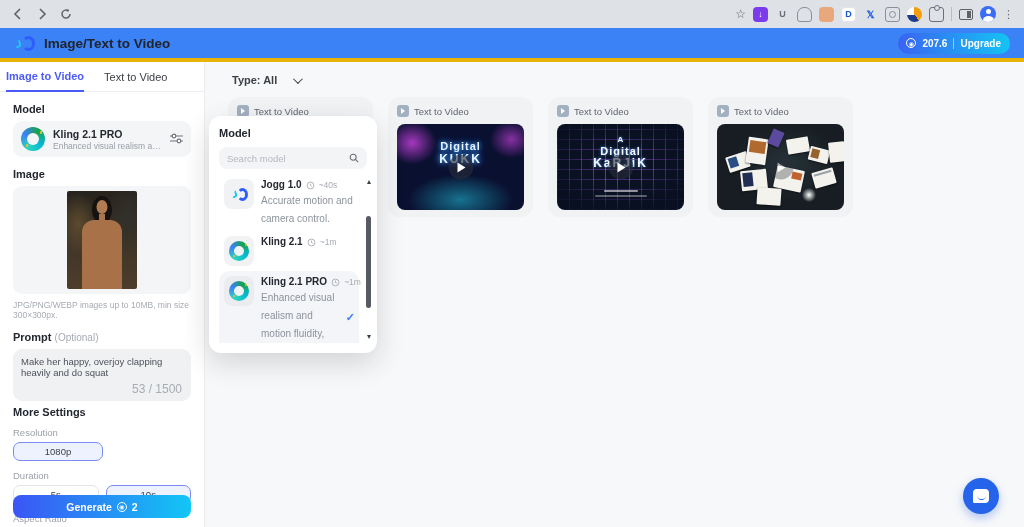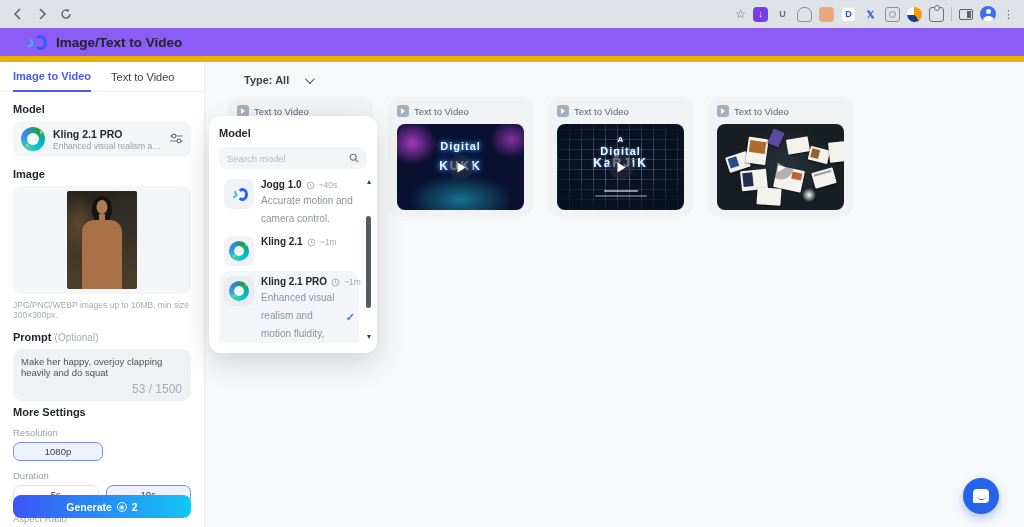--- a/index.html
+++ b/index.html
@@ -27,38 +27,38 @@
   .ext.puzzle::after { content:""; position:absolute; top:-3px; left:4px; width:4px; height:4px; background:#dee1e6; border:1.5px solid #6b7076; border-radius:50%; }
   .chrome-div { width:1px; height:14px; background:#b9bdc2; }
   .panel-ic { width:14px; height:11px; border:1.5px solid #5f6368; border-radius:2px; position:relative; }
   .panel-ic::after { content:""; position:absolute; right:1px; top:1px; bottom:1px; width:4px; background:#5f6368; }
   .avatar { width:16px; height:16px; border-radius:50%; background:#3b6ef5; position:relative; overflow:hidden; }
   .avatar::before { content:""; position:absolute; top:3px; left:5.5px; width:5px; height:5px; background:#fff; border-radius:50%; }
   .avatar::after { content:""; position:absolute; top:9.5px; left:2.5px; width:11px; height:8px; background:#fff; border-radius:50% 50% 0 0; }
   .dots { color:#5f6368; font-size:11px; letter-spacing:0; }
 
   
-  .app-header { height:34px; background:#8b5cf6; border-bottom:6px solid #eab308; display:flex; align-items:center; padding:0 26px; }
+  .app-header { height:34px; background:#3b82f6; border-bottom:4px solid #eab308; display:flex; align-items:center; padding:0 14px; }
   .jogg-logo { display:flex; align-items:center; margin-right:9px; }
   .jl-small { width:7px; height:9px; border:2.5px solid #27c3f3; border-left-color:transparent; border-top-color:transparent; border-bottom-color:#27c3f3; border-radius:50%; transform:rotate(-14deg); margin-right:1px; }
   .jl-big { width:13px; height:15px; border:3.5px solid #2f5cff; border-left-color:transparent; border-radius:50%; }
   .page-title { font-size:13.5px; font-weight:bold; color:#20242b; }
   .credit-pill { margin-left:auto; height:21px; border-radius:11px; background:linear-gradient(90deg,#3a63f2,#14c4f2); display:flex; align-items:center; padding:0 9px 0 8px; gap:6px; color:#fff; cursor:pointer; }
   .coin-ic { width:10px; height:10px; border:1.3px solid #fff; border-radius:50%; display:flex; align-items:center; justify-content:center; font-size:6px; }
   .credit-num { font-size:10px; font-weight:bold; }
   .credit-sep { width:1px; height:11px; background:rgba(255,255,255,.5); }
   .upgrade-lbl { font-size:10px; font-weight:bold; }
 
   
   .app-body { display:flex; height:465px; }
   .sidebar { width:205px; background:#fff; border-right:1px solid #ececf0; padding:0 13px; position:relative; }
   .main { flex:1; position:relative; padding:7px 0 0 23px; }
 
   
-  .tabs { display:flex; gap:20px; height:30px; align-items:center; margin:0 -13px; padding:0 13px; border-bottom:1px solid #ebedf0; }
+  .tabs { display:flex; gap:20px; height:30px; align-items:center; margin:0 -13px; padding:0 6px; border-bottom:1px solid #ebedf0; }
   .tab { font-size:11px; color:#3c4147; height:30px; display:flex; align-items:center; cursor:pointer; }
   .tab.active { color:#4b5bf7; border-bottom:2px solid #4b5bf7; font-weight:bold; }
   .sec-label { font-size:11px; font-weight:bold; color:#23272f; margin-top:11px; }
   .sec-label .opt { font-weight:normal; color:#a7abb3; font-size:10px; }
   .model-card { margin-top:6px; height:36px; background:#f4f5f7; border-radius:9px; display:flex; align-items:center; padding:0 8px; gap:8px; cursor:pointer; }
   .kling-mark { width:24px; height:24px; border-radius:50%; background:conic-gradient(from 210deg,#2dd4bf,#3b82f6,#16a34a,#06b6d4,#2dd4bf); position:relative; flex:none; }
   .kling-mark::after { content:""; position:absolute; inset:6px; background:#f4f5f7; border-radius:50%; }
   .kling-mark::before { content:""; position:absolute; width:2.5px; height:2.5px; border-radius:50%; background:#fbbf24; top:4px; right:3px; box-shadow:-14px 13px 0 #fbbf24; z-index:2; }
   .model-card .mtxt { flex:1; min-width:0; }
   .model-name { font-size:10.5px; font-weight:bold; color:#23272f; }
@@ -85,39 +85,39 @@
   .res-btn { width:90px; }
   .dur-row { display:flex; gap:7px; }
   .dur-row .opt-btn { flex:1; margin-top:4px; }
   .generate-btn { position:absolute; left:13px; right:13px; bottom:9px; height:23px; border-radius:8px;
     background:linear-gradient(90deg,#3b55f5,#12c6f5); display:flex; align-items:center; justify-content:center; gap:5px; cursor:pointer; }
   .gen-lbl { color:#fff; font-size:10.5px; font-weight:bold; }
   .gen-coin { width:10px; height:10px; border:1.3px solid #fff; border-radius:50%; display:flex; align-items:center; justify-content:center; font-size:6px; color:#fff; }
   .gen-cost { color:#fff; font-size:10.5px; font-weight:bold; }
 
   
-  .type-filter { display:flex; align-items:center; gap:16px; font-size:11px; color:#3c4147; font-weight:bold; margin:5px 16px 11px; cursor:pointer; }
+  .type-filter { display:flex; align-items:center; gap:16px; font-size:11px; color:#3c4147; font-weight:bold; margin:5px 4px 11px; cursor:pointer; }
   .chev { width:7px; height:7px; border-right:1.4px solid #3c4147; border-bottom:1.4px solid #3c4147; transform:rotate(45deg) translateY(-2px); }
   .cards { display:flex; gap:15px; }
   .vcard { width:145px; height:120px; background:#f1f2f4; border-radius:12px; padding:8px 9px; cursor:pointer; }
   .vcard-head { display:flex; align-items:center; gap:5px; }
   .ttv-ic { width:12px; height:12px; background:#a3b0bf; border-radius:3px; position:relative; flex:none; }
   .ttv-ic::after { content:""; position:absolute; left:3.5px; top:3px; width:0; height:0; border-left:4px solid #fff; border-top:3px solid transparent; border-bottom:3px solid transparent; }
   .vcard-lbl { font-size:9.5px; color:#5d646e; }
   .thumb { margin-top:7px; height:86px; border-radius:8px; position:relative; overflow:hidden; }
   .play { position:absolute; left:50%; top:50%; transform:translate(-50%,-50%); width:25px; height:25px; border-radius:50%; background:rgba(40,45,58,.6); display:flex; align-items:center; justify-content:center; }
   .play::after { content:""; margin-left:2px; width:0; height:0; border-left:8px solid #fff; border-top:5px solid transparent; border-bottom:5px solid transparent; }
   .thumb-kukk { background:
       radial-gradient(34px 30px at 12% 22%, rgba(217,70,239,.75), rgba(0,0,0,0) 72%),
       radial-gradient(30px 26px at 90% 18%, rgba(217,70,239,.6), rgba(0,0,0,0) 72%),
       radial-gradient(70px 34px at 50% 88%, rgba(34,211,238,.5), rgba(0,0,0,0) 75%),
       #0a1030; }
   .neon-lines { position:absolute; top:16px; left:0; right:0; text-align:center; color:#e8f4ff; font-weight:bold; line-height:1.15; text-shadow:0 0 4px #43a6ff,0 0 9px #3b82f6; }
   .neon-lines .l1 { font-size:11px; letter-spacing:1px; }
-  .neon-lines .l2 { font-size:12px; letter-spacing:2px;margin-top:7px; }
+  .neon-lines .l2 { font-size:12px; letter-spacing:2px; }
   .thumb-grid { background:
       radial-gradient(60% 55% at 50% 45%, rgba(13,26,48,.0) 30%, rgba(8,15,32,.85) 100%),
       repeating-linear-gradient(90deg, rgba(34,211,238,.45) 0 1px, rgba(0,0,0,0) 1px 12px),
       repeating-linear-gradient(0deg, rgba(168,85,247,.4) 0 1px, rgba(0,0,0,0) 1px 10px),
       #0a1224; }
   .grid-lines { position:absolute; top:12px; left:0; right:0; text-align:center; color:#f2f8ff; font-weight:bold; line-height:1.1; text-shadow:0 0 3px rgba(80,160,255,.9); }
   .grid-lines .l0 { font-size:8px; }
   .grid-lines .l1 { font-size:11px; letter-spacing:1px; }
   .grid-lines .l2 { font-size:12px; letter-spacing:2px; }
   .cap-bar { position:absolute; left:50%; transform:translateX(-50%); height:2px; background:rgba(255,255,255,.55); border-radius:1px; }
@@ -201,20 +201,26 @@
       <span class="dots">⋮</span>
     </div>
   </div>
 
   <div class="app-header">
     <div class="jogg-logo">
       <span class="jl-small"></span>
         <span class="jl-big"></span>
     </div>
     <div class="page-title">Image/Text to Video</div>
+    <div class="credit-pill">
+      <span class="coin-ic">◉</span>
+      <span class="credit-num">207.6</span>
+      <span class="credit-sep"></span>
+      <span class="upgrade-lbl">Upgrade</span>
+    </div>
   </div>
 
   <div class="app-body">
 
     <aside class="sidebar">
       <div class="tabs">
         <div class="tab active">Image to Video</div>
         <div class="tab">Text to Video</div>
       </div>
 

